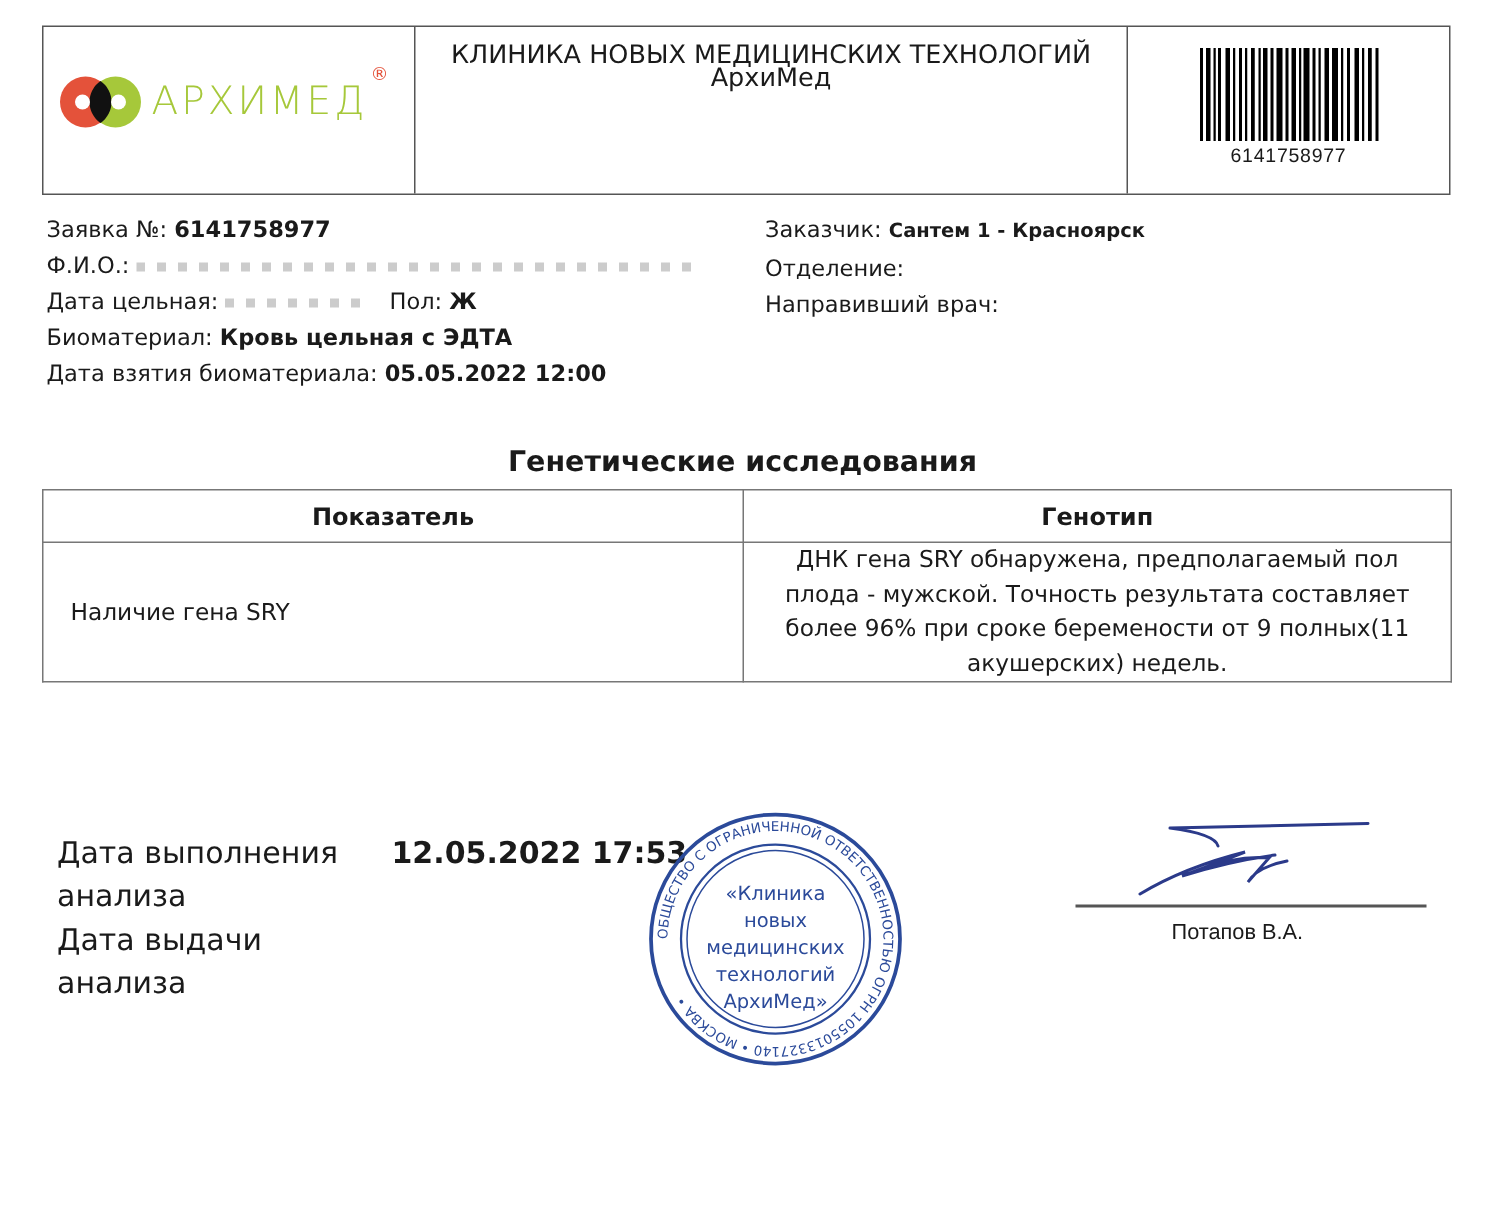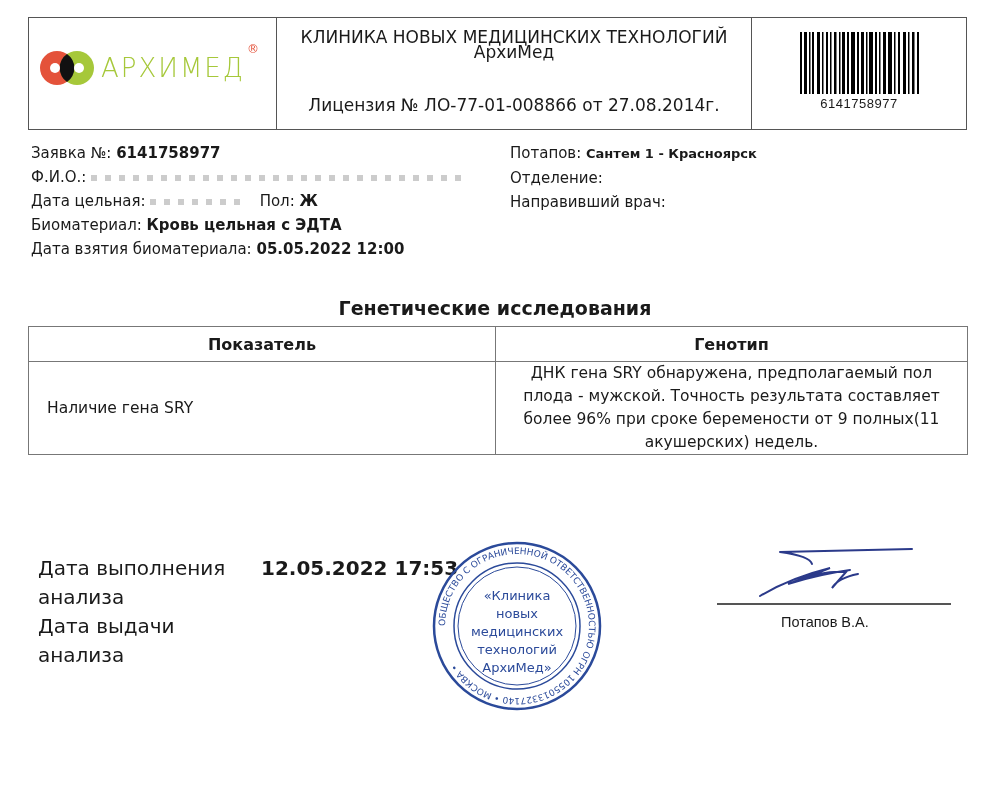--- a/index.html
+++ b/index.html
@@ -66,21 +66,20 @@
       </svg>
       <span class="logo-text">АРХИМЕД</span>
       <span class="reg">®</span>
     </div>
   </div>
   <div class="hcell title">
     <div class="clinic-name">
       <div>КЛИНИКА НОВЫХ МЕДИЦИНСКИХ ТЕХНОЛОГИЙ</div>
       <div>АрхиМед</div>
     </div>
-    <div class="license">Лицензия № ЛО-77-01-008866 от 27.08.2014г.</div>
   </div>
   <div class="hcell barcode">
     <svg class="bars" viewBox="0 0 120 62" preserveAspectRatio="none">
       <g fill="#000">
         <rect x="0" y="0" width="2" height="62"></rect>
           <rect x="4" y="0" width="3" height="62"></rect>
         <rect x="9" y="0" width="1.5" height="62"></rect>
           <rect x="12" y="0" width="2" height="62"></rect>
         <rect x="17" y="0" width="3" height="62"></rect>
           <rect x="22" y="0" width="1.5" height="62"></rect>
@@ -131,21 +130,21 @@
     <b>Кровь цельная с ЭДТА</b>
   </div>
   <div>
     <span>Дата взятия биоматериала:</span>
     <b>05.05.2022 12:00</b>
   </div>
 </div>
 
 <div class="info right">
   <div>
-    <span>Потапов:</span>
+    <span>Заказчик:</span>
     <b class="big-bold">Сантем 1 - Красноярск</b>
   </div>
   <div>
     <span>Отделение:</span>
   </div>
   <div>
     <span>Направивший врач:</span>
   </div>
 </div>
 

